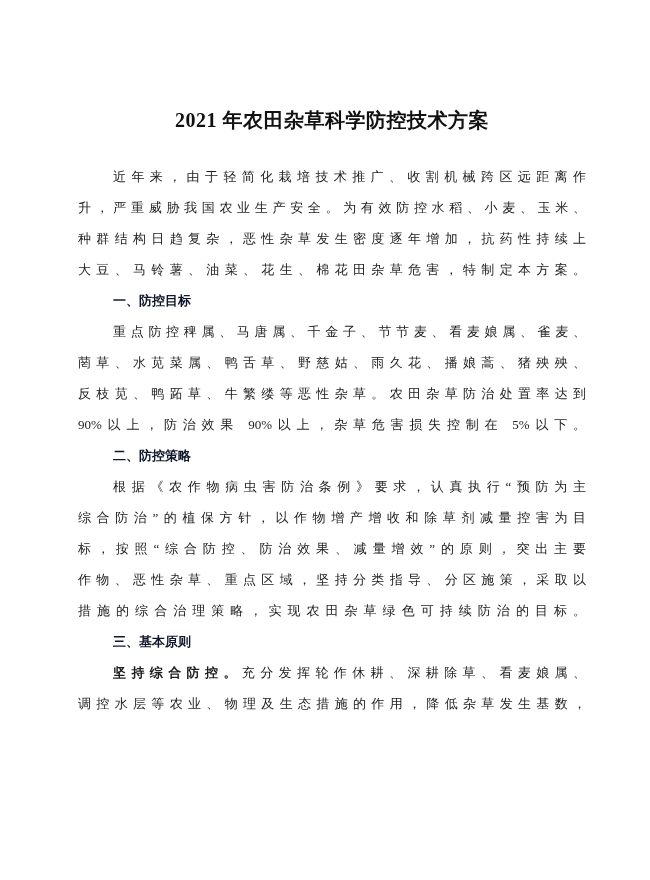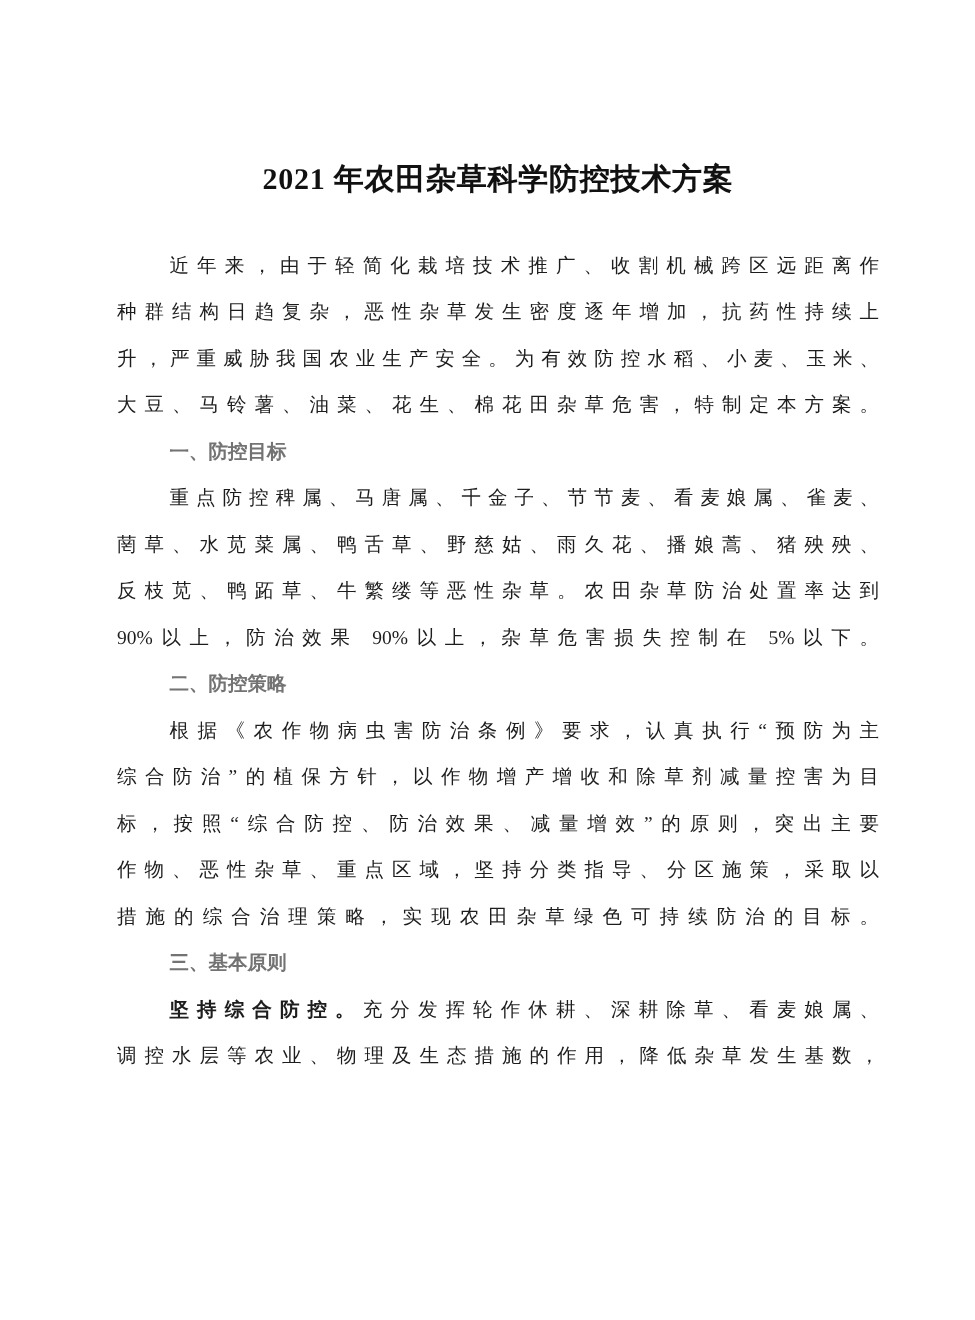--- a/index.html
+++ b/index.html
@@ -28,21 +28,21 @@
     font-size:13px;
     line-height:31px;
     color:#1d1d1d;
     text-align:justify;
     text-align-last:justify;
   }
   .indent { text-indent:35px; }
   .heading {
     font-family:"Liberation Sans","DejaVu Sans",sans-serif;
     font-weight:bold;
-    color:#737373;
+    color:#0f172a;
     text-align:left;
     text-align-last:left;
     text-indent:35px;
   }
   .no-just {
     text-align:left;
     text-align-last:left;
     font-weight:bold;
   }
   .lead-bold { font-weight:bold; }
@@ -68,22 +68,22 @@
   .watermark-logo { display:inline-block; line-height:0; }
 </style>
 </head>
 <body>
 
 <div class="page">
   <div class="doc">
     <div class="title">2021 年农田杂草科学防控技术方案</div>
 
     <div class="line indent">近年来，由于轻简化栽培技术推广、收割机械跨区远距离作</div>
+    <div class="line">升，严重威胁我国农业生产安全。为有效防控水稻、小麦、玉米、</div>
     <div class="line">种群结构日趋复杂，恶性杂草发生密度逐年增加，抗药性持续上</div>
-    <div class="line">升，严重威胁我国农业生产安全。为有效防控水稻、小麦、玉米、</div>
     <div class="line">大豆、马铃薯、油菜、花生、棉花田杂草危害，特制定本方案。</div>
 
     <div class="line heading">一、防控目标</div>
 
     <div class="line indent">重点防控稗属、马唐属、千金子、节节麦、看麦娘属、雀麦、</div>
     <div class="line">菵草、水苋菜属、鸭舌草、野慈姑、雨久花、播娘蒿、猪殃殃、</div>
     <div class="line">反枝苋、鸭跖草、牛繁缕等恶性杂草。农田杂草防治处置率达到</div>
     <div class="line">90%以上，防治效果 90%以上，杂草危害损失控制在 5%以下。</div>
 
     <div class="line heading">二、防控策略</div>

